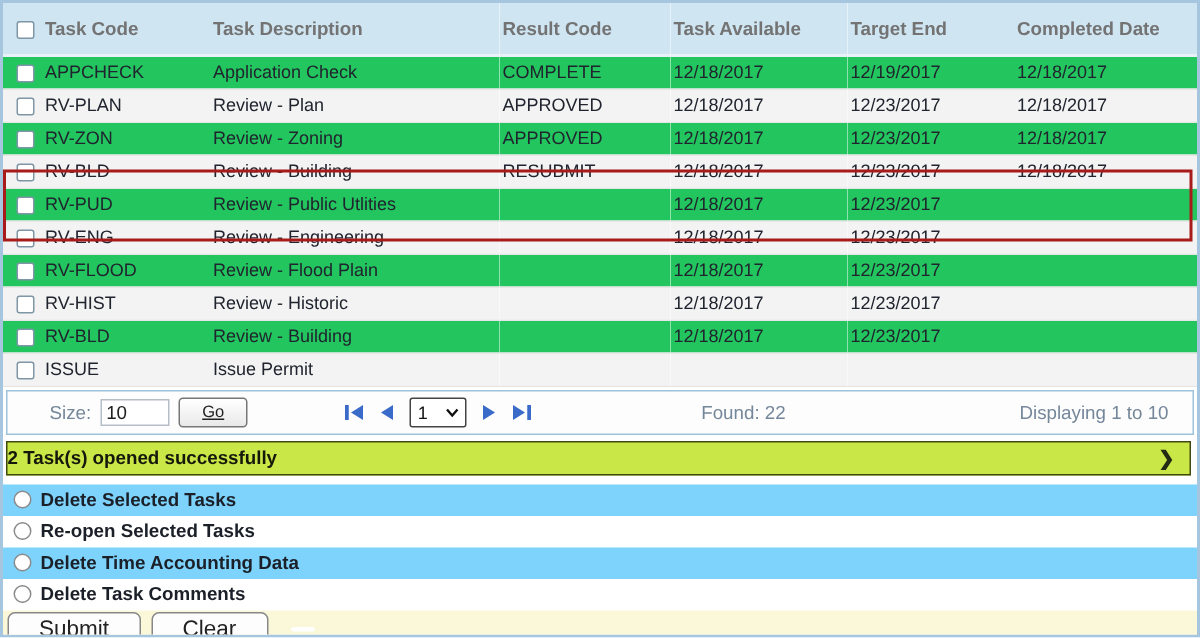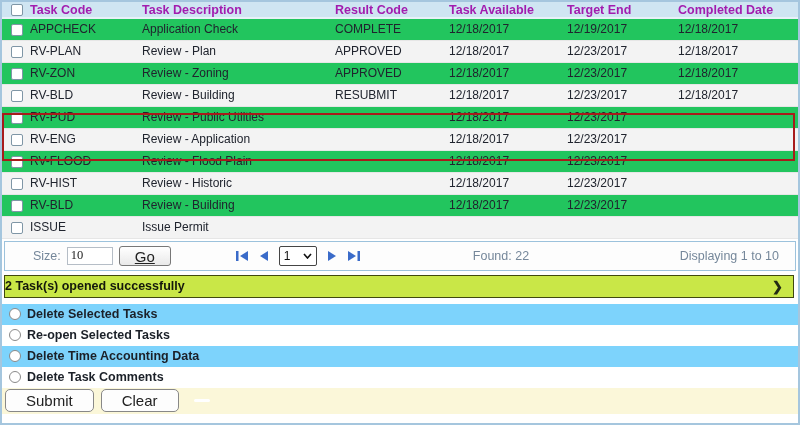--- a/index.html
+++ b/index.html
@@ -6,22 +6,22 @@
   body { background:#fff; font-family:"Liberation Sans", sans-serif; }
   .frame {
     width:800px; height:425px; border:2px solid #a5c6de; background:#fff;
     position:relative; overflow:hidden;
   }
   
   .table-area { position:relative; }
   table { width:100%; border-collapse:collapse; table-layout:fixed; font-size:12px; }
   th, td { text-align:left; padding:0 2px; overflow:hidden; white-space:nowrap; }
   thead th {
-    background:#cfe5f2; height:16px; font-weight:bold; font-size:12.5px;
-    color:#a21caf; border-bottom:2px solid #e8f1f8;
+    background:#cfe5f2; height:35px; font-weight:bold; font-size:12.5px;
+    color:#737373; border-bottom:2px solid #e8f1f8;
   }
   tbody td { height:21px; border-bottom:1px solid #e6e6e6; color:#20242e; }
   tbody tr { height:22px; }
   tbody tr.even td { background:#f3f3f3; }
   tbody tr.odd td { background:#22c55e; }
   .col-check { width:26px; padding-left:9px; }
   .col-0 { width:112px; }
   .col-1 { width:193px; }
   .col-2 { width:114px; }
   .col-3 { width:118px; }
@@ -37,25 +37,25 @@
   }
   
   .pager {
     margin:2px 2px 0 2px; height:30px; border:1px solid #9cc2dc; background:#fdfdfd;
     display:flex; align-items:center; font-size:12.5px;
   }
   .size-group { display:flex; align-items:center; gap:6px; padding-left:28px; }
   .muted { color:#75879a; }
   .size-input {
     width:46px; height:18px; border:1px solid #b5bdc6; font-size:12.5px;
-    padding:1px 3px; color:#222; font-family:Liberation Serif, serif;
+    padding:1px 3px; color:#222; font-family:Liberation Sans, sans-serif;
   }
   .go-btn {
     border:1px solid #777; border-radius:3px; background:linear-gradient(#ffffff,#e9e9e9);
-    padding:1px 15px; font-size:15px; color:#222; cursor:pointer; height:20px;
+    padding:1px 15px; font-size:11px; color:#222; cursor:pointer; height:20px;
     font-family:"Liberation Sans",sans-serif;
     text-decoration:underline;
   }
   .pg-controls { display:flex; align-items:center; gap:9px; margin-left:64px; }
   .pg-btn { display:inline-flex; cursor:pointer; }
   .page-select {
     width:38px; height:20px; border:1px solid #444; border-radius:2px; background:#fff;
     display:flex; align-items:center; justify-content:space-between; padding:0 4px;
     font-size:12px; color:#111; cursor:pointer;
   }
@@ -153,21 +153,21 @@
             <td class="col-0">RV-PUD</td>
             <td class="col-1">Review - Public Utlities</td>
             <td class="col-2"></td>
             <td class="col-3">12/18/2017</td>
             <td class="col-4">12/23/2017</td>
             <td class="col-5"></td>
           </tr>
           <tr class="even">
             <td class="col-check"><span class="checkbox"></span></td>
             <td class="col-0">RV-ENG</td>
-            <td class="col-1">Review - Application</td>
+            <td class="col-1">Review - Engineering</td>
             <td class="col-2"></td>
             <td class="col-3">12/18/2017</td>
             <td class="col-4">12/23/2017</td>
             <td class="col-5"></td>
           </tr>
           <tr class="odd">
             <td class="col-check"><span class="checkbox"></span></td>
             <td class="col-0">RV-FLOOD</td>
             <td class="col-1">Review - Flood Plain</td>
             <td class="col-2"></td>

